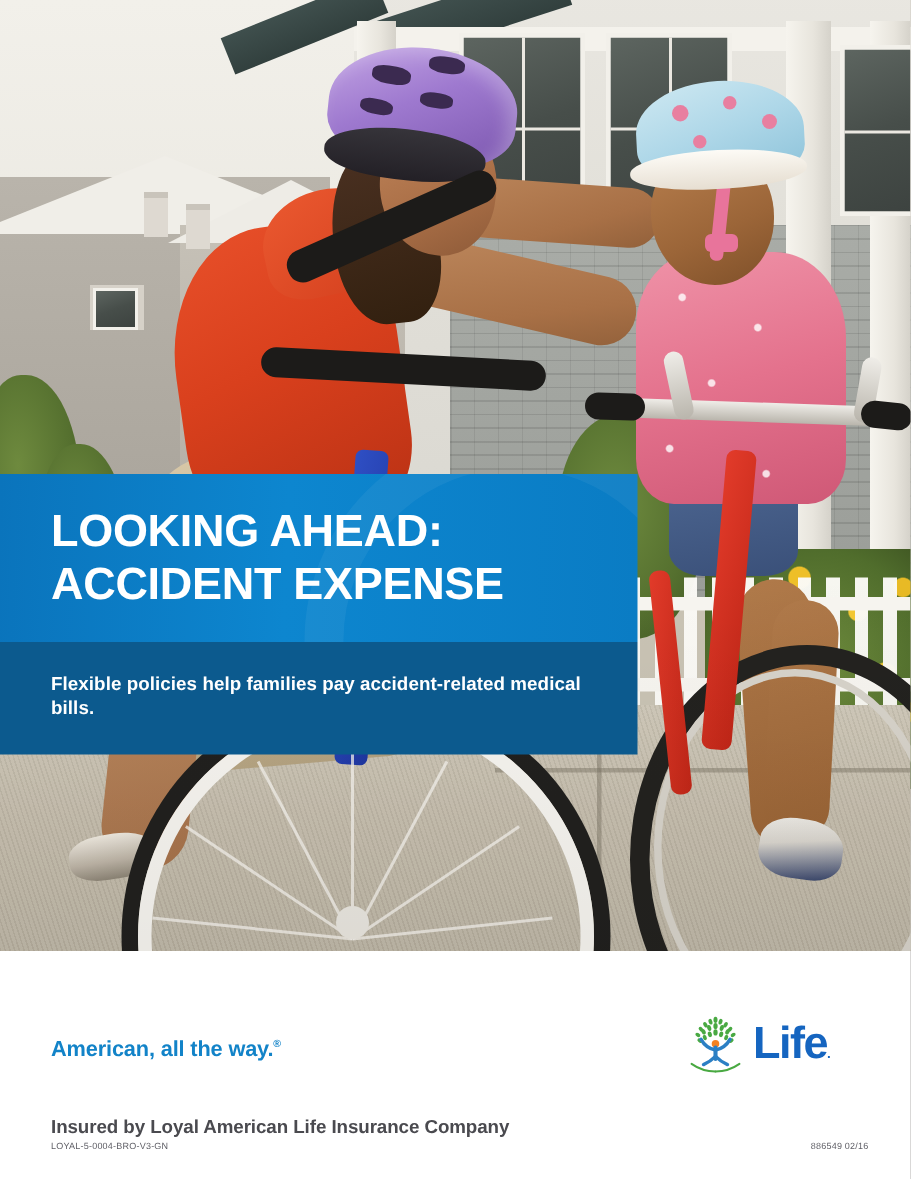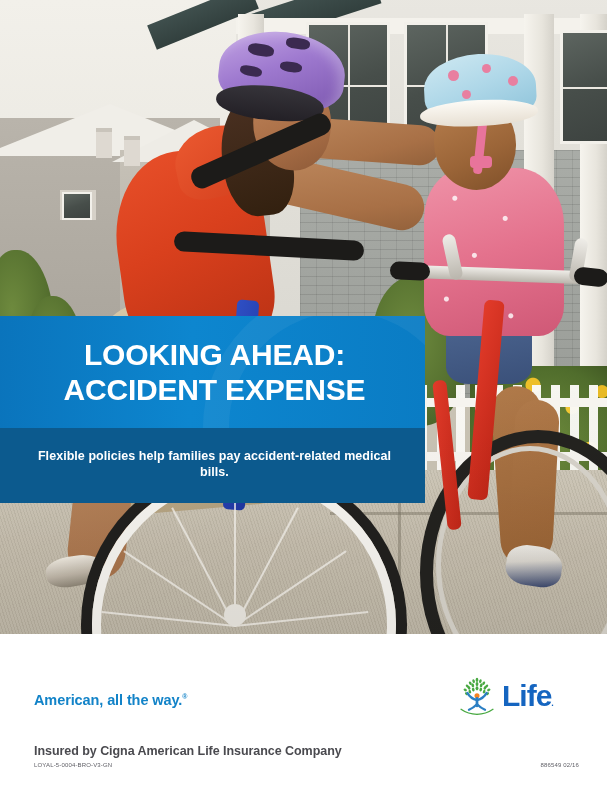--- a/index.html
+++ b/index.html
@@ -16,21 +16,20 @@
     font-family: "Liberation Sans", sans-serif;
     -webkit-font-smoothing: antialiased;
   }
 
   
   .page {
     position: absolute;
     left: 0; top: 0;
     width: 607px; height: 786px;
     background: #737373;
-    text-align: center;
   }
 
   
   .hero {
     position: absolute;
     left: 0; top: 0;
     width: 607px;
     height: 634px;
     overflow: hidden;
     background: #c9c3b4;
@@ -697,18 +696,18 @@
         <path d="M50 58 L50 76" stroke="#2b7fc4" stroke-width="6.5" fill="none" stroke-linecap="round"></path>
         <path d="M50 72 C44 78 38 82 31 85" stroke="#2b7fc4" stroke-width="5.5" fill="none" stroke-linecap="round"></path>
         <path d="M50 72 C56 78 62 82 69 85" stroke="#2b7fc4" stroke-width="5.5" fill="none" stroke-linecap="round"></path>
 
         <path d="M12 84 C26 94 40 96 50 96" stroke="#49a942" stroke-width="3.2" fill="none" stroke-linecap="round"></path>
         <path d="M88 84 C74 94 60 96 50 96" stroke="#49a942" stroke-width="3.2" fill="none" stroke-linecap="round"></path>
       </svg>
       <span class="brand-word"><span>Life</span><span class="tm">.</span></span>
     </div>
 
-    <p class="insured">Insured by Cigna American Life Insurance Company</p>
+    <p class="insured">Insured by Loyal American Life Insurance Company</p>
     <p class="form-code">LOYAL-5-0004-BRO-V3-GN</p>
     <p class="doc-code">886549 02/16</p>
   </div>
 
 </div>
 
 </body></html>

